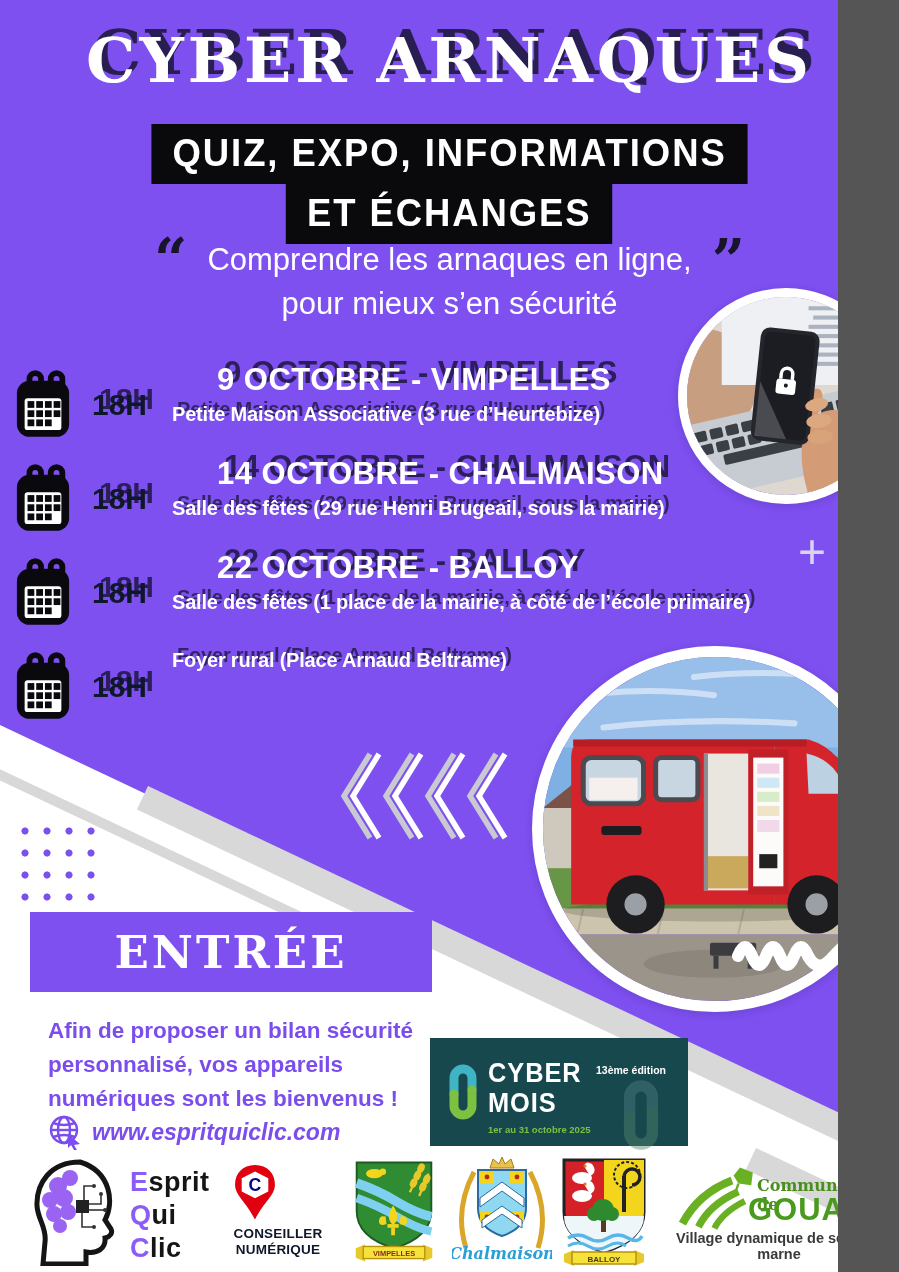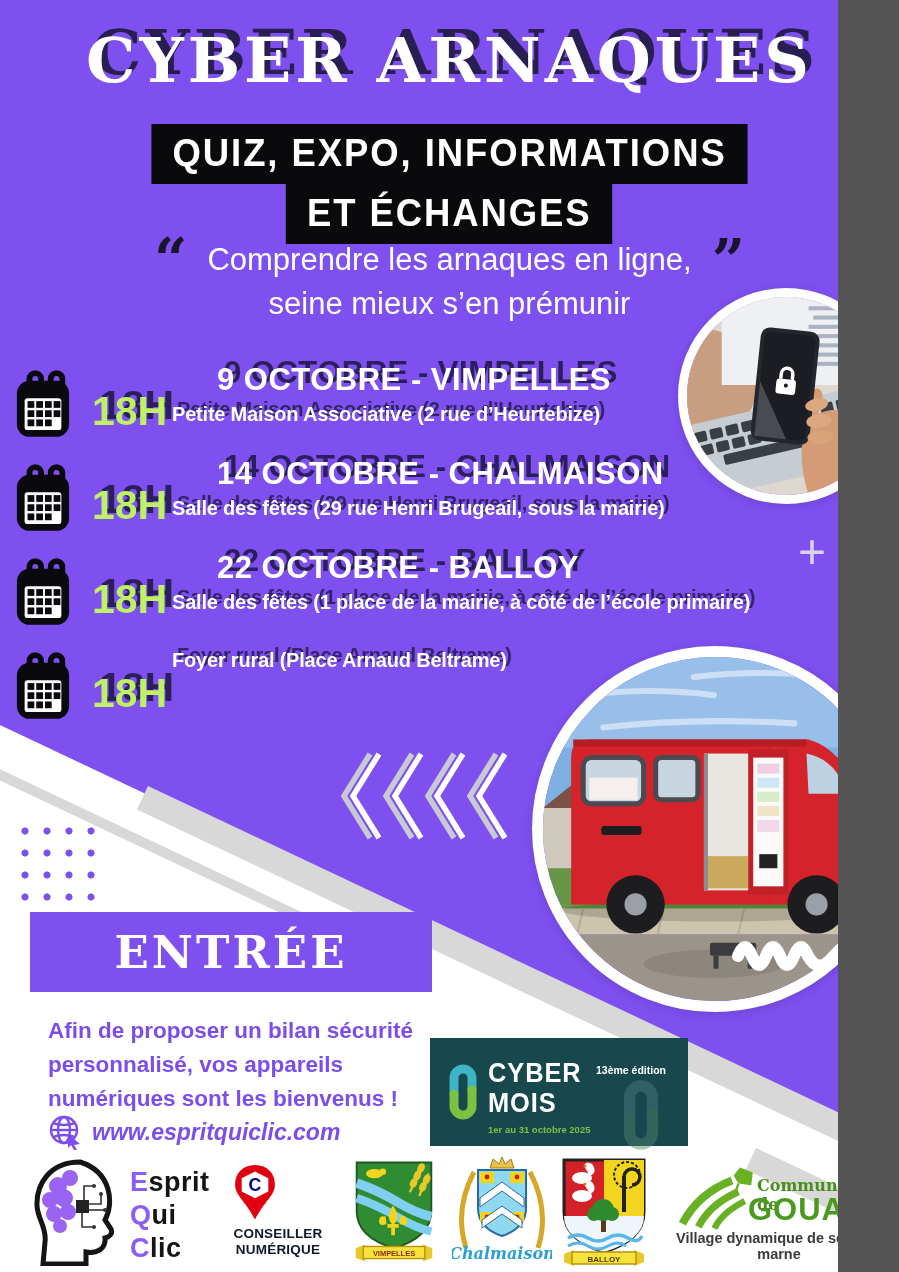--- a/index.html
+++ b/index.html
@@ -39,21 +39,21 @@
 
   
   .circle{border-radius:50%;overflow:hidden;border:9px solid #ffffff;z-index:5;
     box-shadow:0 2px 8px rgba(30,20,70,.18);}
   .circle.phone{left:678px;top:288px;width:198px;height:198px;}
   .circle.van{left:532px;top:646px;width:344px;height:344px;border-width:11px;z-index:4;}
 
   
   .event{left:0;width:899px;height:88px;z-index:3;}
   .cal{position:absolute;left:14px;top:0;width:58px;height:76px;}
-  .time{position:absolute;left:92px;top:22px;color:#bef264;font-weight:700;font-size:41px;
+  .time{position:absolute;left:92px;top:22px;color:#0f172a;font-weight:700;font-size:30px;
     text-shadow:7px -6px 0 rgba(36,27,78,.92);}
   .etxt{position:absolute;left:172px;top:-4px;}
   .etitle{color:#fff;font-weight:700;font-size:31px;letter-spacing:.5px;
     text-shadow:7px -7px 0 rgba(36,27,78,.92);margin-left:45px;}
   .evenue{color:#fff;font-weight:700;font-size:20px;margin-top:5px;letter-spacing:-.2px;
     text-shadow:5px -5px 0 rgba(36,27,78,.85);}
   .plus{left:798px;top:524px;color:#d9d4ec;font-size:48px;font-weight:400;z-index:2;}
 
   
   .chevrons{left:336px;top:750px;z-index:2;}
@@ -129,21 +129,21 @@
   <h1 class="abs title" style="margin:0">CYBER ARNAQUES</h1>
   <div class="abs bands">
     <span class="band">QUIZ, EXPO, INFORMATIONS</span><br>
     <span class="band">ET ÉCHANGES</span>
   </div>
   <div class="abs quote-row">
     <span class="qmark">“</span>
     <span class="qline">Comprendre les arnaques en ligne,</span>
     <span class="qmark">”</span>
   </div>
-  <div class="abs quote-l2">seine mieux s’en prémunir</div>
+  <div class="abs quote-l2">pour mieux s’en sécurité</div>
 
   <div class="abs circle phone">
     <svg viewBox="0 0 342 342" width="198" height="198">
       <rect width="342" height="342" fill="#ded8d0"></rect>
       <circle cx="26" cy="150" r="95" fill="#c49472" opacity=".85"></circle>
       <rect x="60" y="0" width="282" height="152" fill="#eef0f3"></rect>
       <g fill="#aab3bf">
         <rect x="210" y="16" width="120" height="7"></rect>
           <rect x="218" y="32" width="112" height="7"></rect>
         <rect x="210" y="48" width="120" height="7"></rect>
@@ -196,21 +196,21 @@
     </svg>
   </div>
 
   <div class="abs event" style="top:366px">
     <svg class="cal">
         <use href="#cal-sym"></use>
       </svg>
     <div class="time">18H</div>
     <div class="etxt">
       <div class="etitle">9 OCTOBRE - VIMPELLES</div>
-      <div class="evenue">Petite Maison Associative (2 rue d’Heurtebize)</div>
+      <div class="evenue">Petite Maison Associative (3 rue d’Heurtebize)</div>
     </div>
   </div>
   <div class="abs event" style="top:460px">
     <svg class="cal">
         <use href="#cal-sym"></use>
       </svg>
     <div class="time">18H</div>
     <div class="etxt">
       <div class="etitle">14 OCTOBRE - CHALMAISON</div>
       <div class="evenue">Salle des fêtes (29 rue Henri Brugeail, sous la mairie)</div>

